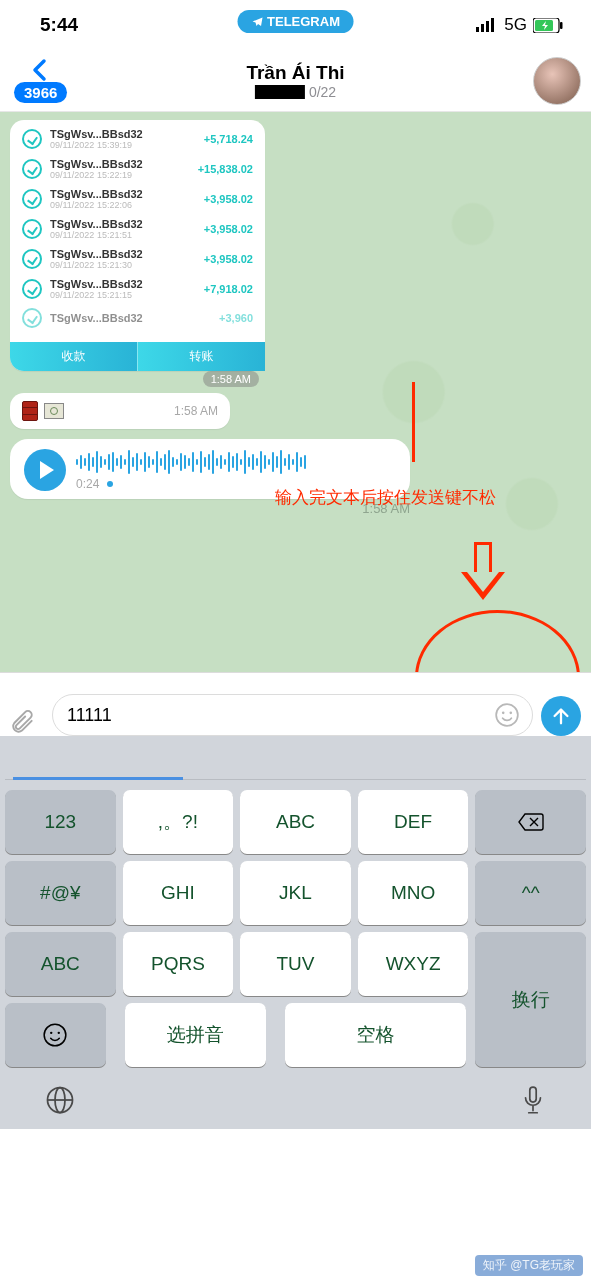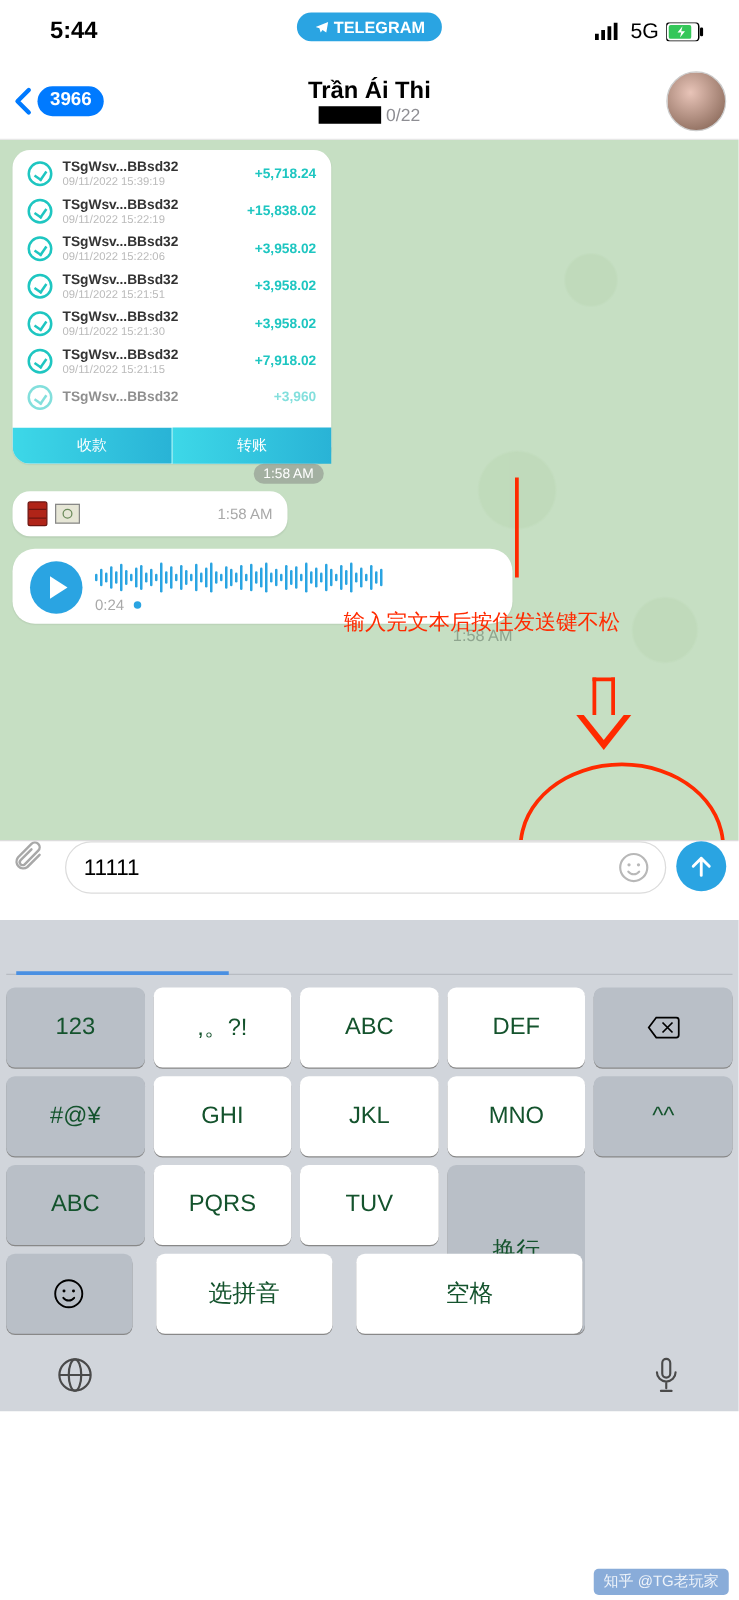--- a/index.html
+++ b/index.html
@@ -1,21 +1,21 @@
 <!DOCTYPE html>
 <html><head>
 <meta charset="utf-8">
 <style>
   * { margin: 0; padding: 0; box-sizing: border-box; font-family: -apple-system, BlinkMacSystemFont, "Helvetica Neue", Arial, sans-serif; }
   html, body { width: 591px; height: 1280px; overflow: hidden; background: #fff; }
   .status-bar { height: 50px; display: flex; justify-content: space-between; align-items: center; padding: 0 28px 0 40px; font-weight: 600; font-size: 19px; background: #fff; }
   .status-right { display: flex; align-items: center; gap: 6px; }
   .pill { position: absolute; left: 50%; top: 10px; transform: translateX(-50%); background: #2aa4e2; color: #fff; font-size: 13px; font-weight: 700; padding: 4px 14px; border-radius: 16px; display: flex; align-items: center; gap: 4px; }
   .header { height: 62px; background: #fff; border-bottom: 1px solid #e7e7e7; display: flex; align-items: center; padding: 0 10px; position: relative; }
-  .back { display: flex; color: #007aff; font-size: 20px; }
+  .back { display: flex; align-items: center; color: #007aff; font-size: 20px; flex-direction: column; }
   .back-count { background: #007aff; color: #fff; font-size: 15px; font-weight: 600; padding: 2px 10px; border-radius: 14px; margin-left: 4px; }
   .title-block { position: absolute; left: 50%; transform: translateX(-50%); text-align: center; }
   .title-name { font-size: 19px; font-weight: 600; color: #000; }
   .title-sub { font-size: 14px; color: #8e8e93; display: flex; align-items: center; gap: 4px; justify-content: center; }
   .title-sub .censor { width: 50px; height: 14px; background: #000; }
   .avatar { width: 48px; height: 48px; border-radius: 50%; background: radial-gradient(circle at 40% 35%, #e8c4b8, #7a5a4a); margin-left: auto; border: 1px solid #ccc; }
   .chat-area { height: 560px; background: #c6dfc3; position: relative; padding: 8px 10px; overflow: hidden; }
   .chat-area::before { content: ""; position: absolute; inset: 0; background-image:
     radial-gradient(circle at 80% 20%, rgba(180,210,170,.6) 20px, transparent 22px),
     radial-gradient(circle at 70% 50%, rgba(180,210,170,.6) 30px, transparent 32px),
@@ -50,21 +50,21 @@
   .voice-meta { font-size: 12px; color: #a8a8a8; display: flex; align-items: center; gap: 8px; margin-top: 2px; }
   .voice-dot { width: 6px; height: 6px; background: #2aa4e2; border-radius: 50%; }
   .ts-out { font-size: 13px; color: #8fa58f; position: relative; z-index: 1; width: 400px; text-align: right; margin-top: 2px; }
   .annotation { position: absolute; color: #ff2a00; font-size: 17px; font-weight: 400; z-index: 3; }
   .anno-line { position: absolute; background: #ff2a00; }
   .arrow-down { position: absolute; z-index: 3; }
   .arrow-shaft { width: 18px; height: 30px; border: 3px solid #ff2a00; border-bottom: 0; }
   .arrow-head { width: 0; height: 0; border-left: 22px solid transparent; border-right: 22px solid transparent; border-top: 28px solid #ff2a00; margin-left: -13px; position: relative; }
   .arrow-head::after { content: ""; position: absolute; top: -28px; left: -16px; width: 0; height: 0; border-left: 16px solid transparent; border-right: 16px solid transparent; border-top: 20px solid #c6dfc3; }
   .red-circle { position: absolute; width: 165px; height: 135px; border: 3px solid #ff2a00; border-radius: 50%; z-index: 3; }
-  .input-bar { height: 64px; background: #fff; border-top: 1px solid #dcdcdc; display: flex; align-items: flex-start; padding: 0 10px; gap: 8px; }
+  .input-bar { height: 64px; background: #fff; border-top: 1px solid #dcdcdc; display: flex; align-items: flex-end; padding: 0 10px; gap: 8px; }
   .clip-icon { color: #a8a8a8; width: 34px; text-align: center; }
   .msg-input-wrap { flex: 1; background: #fff; border: 1px solid #dcdcdc; border-radius: 22px; height: 42px; display: flex; align-items: center; padding: 0 8px 0 14px; }
   .msg-input { flex: 1; border: 0; outline: 0; font-size: 18px; background: transparent; }
   .smiley { color: #b8b8b8; width: 30px; text-align: center; }
   .send-btn { width: 40px; height: 40px; background: #2aa4e2; border-radius: 50%; display: flex; align-items: center; justify-content: center; color: #fff; }
   .kb-area { background: #d1d5db; padding: 8px 5px 4px; }
   .kb-tabs { height: 36px; border-bottom: 1px solid #b8bcc2; margin-bottom: 10px; position: relative; }
   .kb-tab-ind { width: 170px; height: 3px; background: #4a90e2; position: absolute; bottom: -1px; left: 8px; }
   .kb-grid { display: grid; grid-template-columns: repeat(5, 1fr); gap: 7px; }
   .key { background: #fff; border-radius: 7px; height: 64px; display: flex; align-items: center; justify-content: center; font-size: 19px; color: #14532d; box-shadow: 0 1px 0 #888; }
@@ -321,20 +321,21 @@
       <div class="key func">#@¥</div>
       <div class="key">GHI</div>
       <div class="key">JKL</div>
       <div class="key">MNO</div>
       <div class="key func">^^</div>
     </div>
   <div class="kb-grid" id="kb-row2" style="margin-top:7px;grid-template-columns:repeat(5,1fr)">
       <div class="key func">ABC</div>
       <div class="key">PQRS</div>
       <div class="key">TUV</div>
+      <div class="key">WXYZ</div>
       <div class="key func" style="grid-row: span 1; height: 135px; margin-bottom: -71px;">换行</div>
     </div>
   <div class="kb-bottom">
     <div class="key func">
       <svg width="26" height="26" viewBox="0 0 24 24">
           <circle cx="12" cy="12" r="10" stroke="#000" stroke-width="1.4" fill="none"></circle>
           <circle cx="8.5" cy="10" r="1.1" fill="#000"></circle>
           <circle cx="15.5" cy="10" r="1.1" fill="#000"></circle>
           <path d="M8 15c1 1.3 2.5 2 4 2s3-.7 4-2" stroke="#000" stroke-width="1.4" fill="none" stroke-linecap="round"></path>
         </svg>

